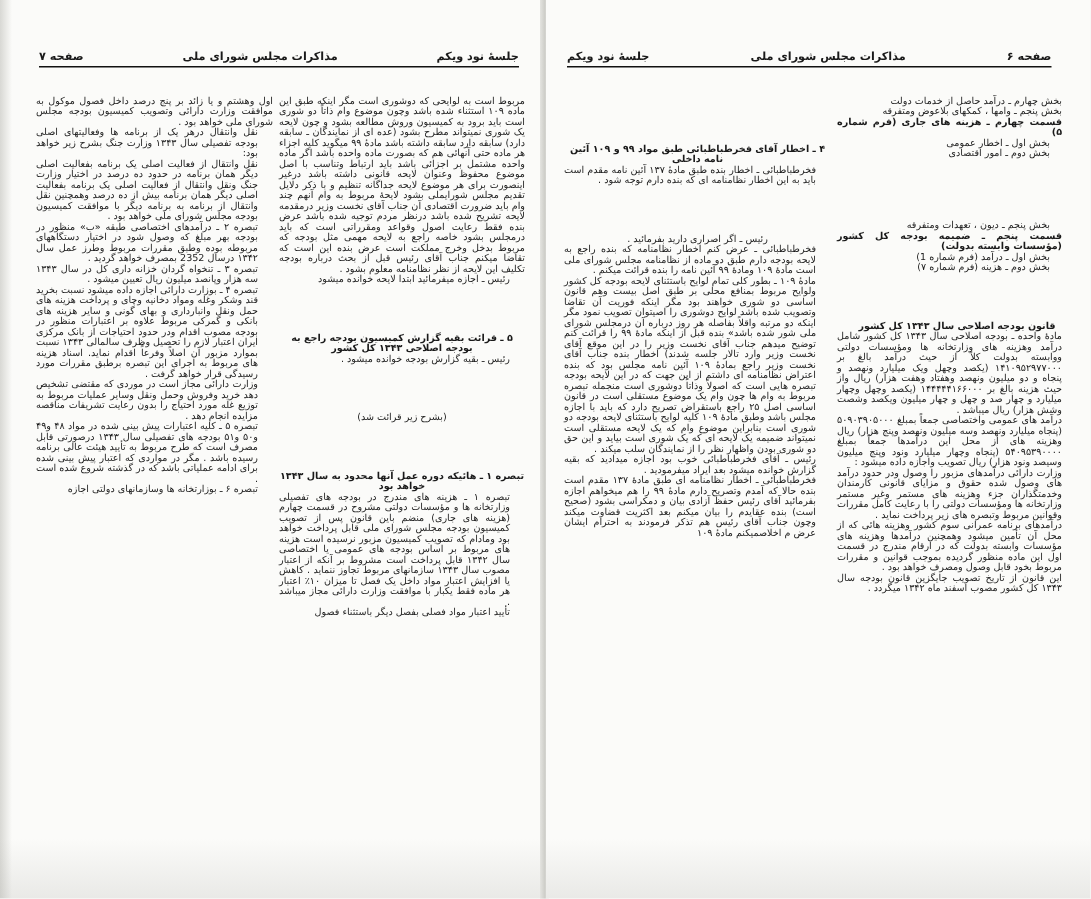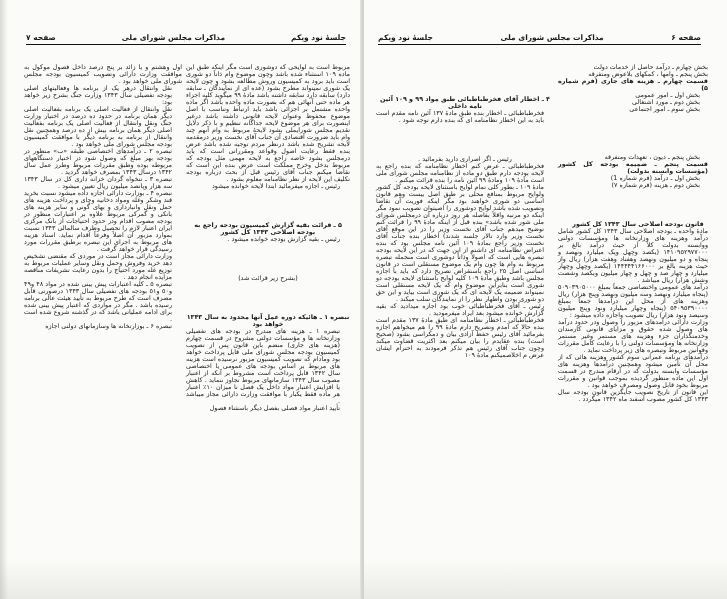--- a/index.html
+++ b/index.html
@@ -40,21 +40,21 @@
       <p class="indent">رئیس ـ بقیه گزارش بودجه خوانده میشود .</p>
       <p class="center">(بشرح زیر قرائت شد)</p>
       <p class="b center">تبصره ۱ ـ هائیکه دوره عمل آنها محدود به سال ۱۳۴۳ خواهد بود</p>
       <p class="indent">تبصره ۱ ـ هزینه های مندرج در بودجه های تفصیلی وزارتخانه ها و مؤسسات دولتی مشروح در قسمت چهارم (هزینه های جاری) منضم باین قانون پس از تصویب کمیسیون بودجه مجلس شورای ملی قابل پرداخت خواهد بود ومادام که تصویب کمیسیون مزبور نرسیده است هزینه های مربوط بر اساس بودجه های عمومی یا اختصاصی سال ۱۳۴۲ قابل پرداخت است مشروط بر آنکه از اعتبار مصوب سال ۱۳۴۳ سازمانهای مربوط تجاوز ننماید . کاهش یا افزایش اعتبار مواد داخل یک فصل تا میزان ۱۰٪ اعتبار هر ماده فقط یکبار با موافقت وزارت دارائی مجاز میباشد .</p>
       <p class="indent">تأیید اعتبار مواد فصلی بفصل دیگر باستثناء فصول</p>
     </div>
   <div class="col c2">
       <p>اول وهشتم و یا زائد بر پنج درصد داخل فصول موکول به موافقت وزارت دارائی وتصویب کمیسیون بودجه مجلس شورای ملی خواهد بود .</p>
       <p class="indent">نقل وانتقال درهر یک از برنامه ها وفعالیتهای اصلی بودجه تفصیلی سال ۱۳۴۳ وزارت جنگ بشرح زیر خواهد بود:</p>
       <p class="indent">نقل وانتقال از فعالیت اصلی یک برنامه بفعالیت اصلی دیگر همان برنامه در حدود ده درصد در اختیار وزارت جنگ ونقل وانتقال از فعالیت اصلی یک برنامه بفعالیت اصلی دیگر همان برنامه بیش از ده درصد وهمچنین نقل وانتقال از برنامه به برنامه دیگر با موافقت کمیسیون بودجه مجلس شورای ملی خواهد بود .</p>
-      <p class="indent">تبصره ۲ ـ درآمدهای اختصاصی طبقه «ب» منظور در بودجه بهر مبلغ که وصول شود در اختیار دستگاههای مربوطه بوده وطبق مقررات مربوط وطرز عمل سال ۱۳۴۲ درسال ۱۳۴۳ بمصرف خواهد گردید .</p>
+      <p class="indent">تبصره ۲ ـ درآمدهای اختصاصی طبقه «ب» منظور در بودجه بهر مبلغ که وصول شود در اختیار دستگاههای مربوطه بوده وطبق مقررات مربوط وطرز عمل سال ۱۳۴۲ درسال 2352 بمصرف خواهد گردید .</p>
       <p class="indent">تبصره ۳ ـ تنخواه گردان خزانه داری کل در سال ۱۳۴۳ سه هزار وپانصد میلیون ریال تعیین میشود .</p>
       <p class="indent">تبصره ۴ ـ بوزارت دارائی اجازه داده میشود نسبت بخرید قند وشکر وغله ومواد دخانیه وچای و پرداخت هزینه های حمل ونقل وانبارداری و بهای گونی و سایر هزینه های بانکی و گمرکی مربوط علاوه بر اعتبارات منظور در بودجه مصوب اقدام ودر حدود احتیاجات از بانک مرکزی ایران اعتبار لازم را تحصیل وظرف سالمالی ۱۳۴۳ نسبت بموارد مزبور آن اصلاً وفرعاً اقدام نماید. اسناد هزینه های مربوط به اجرای این تبصره برطبق مقررات مورد رسیدگی قرار خواهد گرفت .</p>
       <p class="indent">وزارت دارائی مجاز است در موردی که مقتضی تشخیص دهد خرید وفروش وحمل ونقل وسایر عملیات مربوط به توزیع غله مورد احتیاج را بدون رعایت تشریفات مناقصه مزایده انجام دهد .</p>
       <p class="indent">تبصره ۵ ـ کلیه اعتبارات پیش بینی شده در مواد ۴۸ و۴۹ و۵۰ و۵۱ بودجه های تفصیلی سال ۱۳۴۳ درصورتی قابل مصرف است که طرح مربوط به تأیید هیئت عالی برنامه رسیده باشد . مگر در مواردی که اعتبار پیش بینی شده برای ادامه عملیاتی باشد که در گذشته شروع شده است .</p>
       <p class="indent">تبصره ۶ ـ بوزارتخانه ها وسازمانهای دولتی اجازه</p>
     </div>
   <div class="scanline"></div>
 </div>
 
 <div class="gutter"></div>
@@ -62,23 +62,22 @@
 <div class="page right">
   <div class="header">
     <span>صفحه ۶</span>
     <span>مذاکرات مجلس شورای ملی</span>
     <span>جلسهٔ نود ویکم</span>
   </div>
   <div class="col c1">
       <p class="indent">بخش چهارم ـ درآمد حاصل از خدمات دولت</p>
       <p class="indent">بخش پنجم ـ وامها ، کمکهای بلاعوض ومتفرقه</p>
       <p class="indent b">قسمت چهارم ـ هزینه های جاری (فرم شماره ۵)</p>
-      <p style="padding-right: 18px;">بخش اول ـ امور عمومی</p>
-      <p style="padding-right: 18px;">بخش دوم ـ مورد اشتغالی</p>
-      <p style="padding-right: 18px;">بخش سوم ـ امور اجتماعی</p>
+      <p style="padding-right: 18px;">بخش اول ـ اخطار عمومی</p>
+      <p style="padding-right: 18px;">بخش دوم ـ امور اقتصادی</p>
       <p style="padding-right: 18px; margin-top: 41px;">بخش پنجم ـ دیون ، تعهدات ومتفرقه</p>
       <p class="indent b">قسمت پنجم ـ ضمیمه بودجه کل کشور (مؤسسات وابسته بدولت)</p>
       <p style="padding-right: 18px;">بخش اول ـ درآمد (فرم شماره 1)</p>
       <p style="padding-right: 18px;">بخش دوم ـ هزینه (فرم شماره ۷)</p>
       <p class="b center">قانون بودجه اصلاحی سال ۱۳۴۳ کل کشور</p>
       <p class="indent">مادهٔ واحده ـ بودجه اصلاحی سال ۱۳۴۳ کل کشور شامل درآمد وهزینه های وزارتخانه ها ومؤسسات دولتی ووابسته بدولت کلاً از حیث درآمد بالغ بر ۱۴۱۰۹۵۲۹۷۷۰۰۰ (یکصد وچهل ویک میلیارد ونهصد و پنجاه و دو میلیون ونهصد وهفتاد وهفت هزار) ریال واز حیث هزینه بالغ بر ۱۴۴۴۴۴۱۶۶۰۰۰ (یکصد وچهل وچهار میلیارد و چهار صد و چهل و چهار میلیون ویکصد وشصت وشش هزار) ریال میباشد .</p>
       <p class="indent">درآمد های عمومی واختصاصی جمعاً بمبلغ ۵۰۹۰۳۹۰۵۰۰۰ (پنجاه میلیارد ونهصد وسه میلیون ونهصد وپنج هزار) ریال وهزینه های از محل این درآمدها جمعاً بمبلغ ۵۴۰۹۵۳۹۰۰۰۰ (پنجاه وچهار میلیارد ونود وپنج میلیون وسیصد ونود هزار) ریال تصویب واجازه داده میشود :</p>
       <p class="indent">وزارت دارائی درآمدهای مزبور را وصول ودر حدود درآمد های وصول شده حقوق و مزایای قانونی کارمندان وخدمتگذاران جزء وهزینه های مستمر وغیر مستمر وزارتخانه ها ومؤسسات دولتی را با رعایت کامل مقررات وقوانین مربوط وتبصره های زیر پرداخت نماید .</p>
       <p class="indent">درآمدهای برنامه عمرانی سوم کشور وهزینه هائی که از محل آن تأمین میشود وهمچنین درآمدها وهزینه های مؤسسات وابسته بدولت که در ارقام مندرج در قسمت اول این ماده منظور گردیده بموجب قوانین و مقررات مربوط بخود قابل وصول ومصرف خواهد بود .</p>
       <p class="indent">این قانون از تاریخ تصویب جایگزین قانون بودجه سال ۱۳۴۳ کل کشور مصوب اسفند ماه ۱۳۴۲ میگردد .</p>

